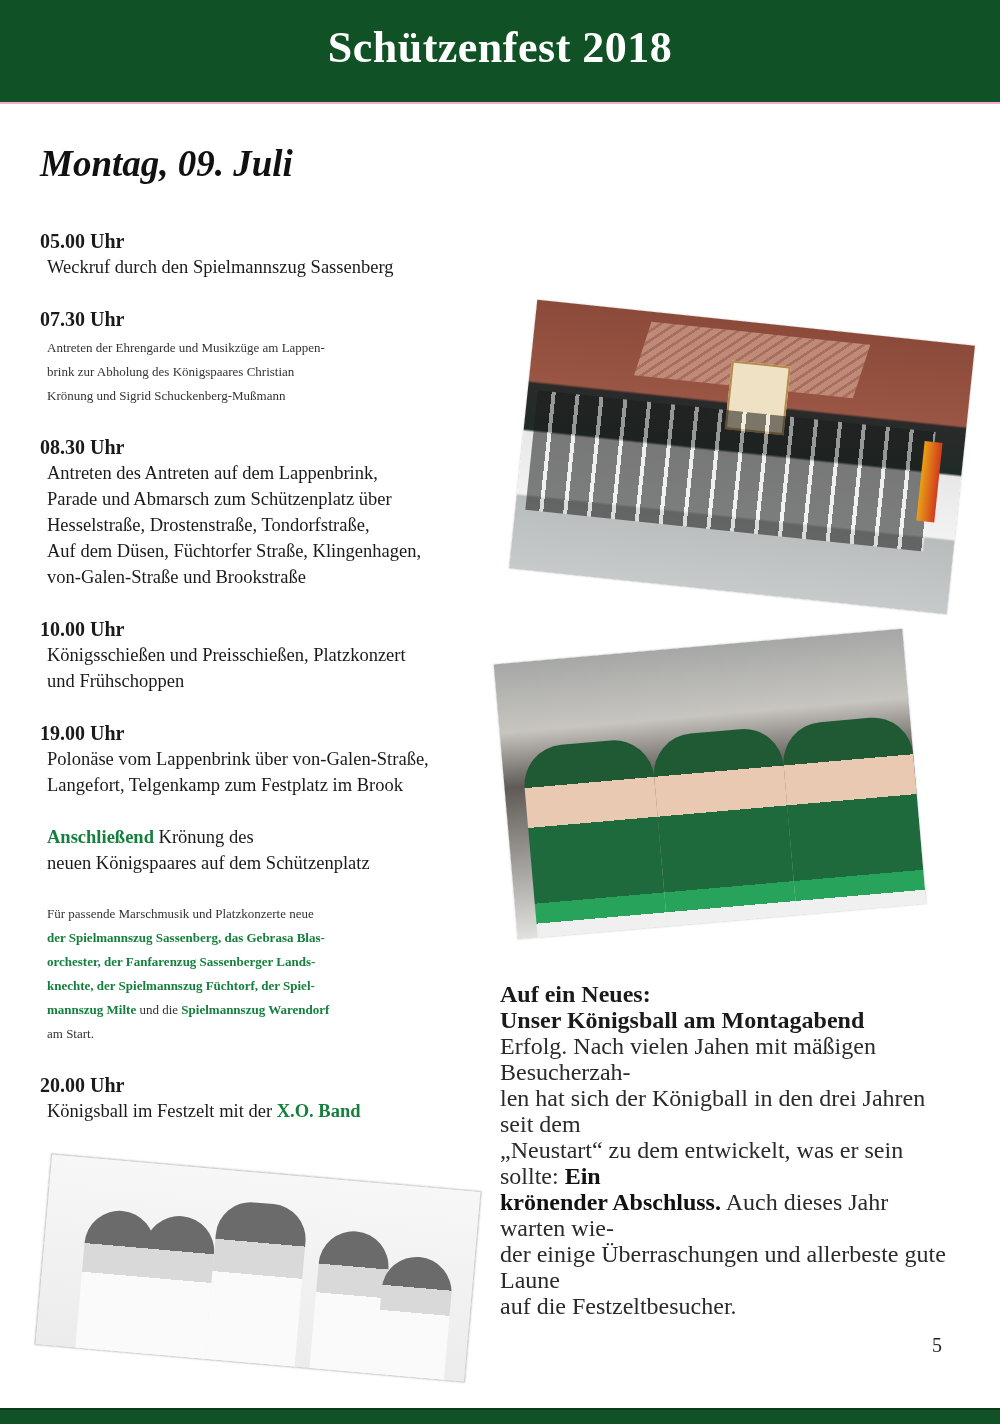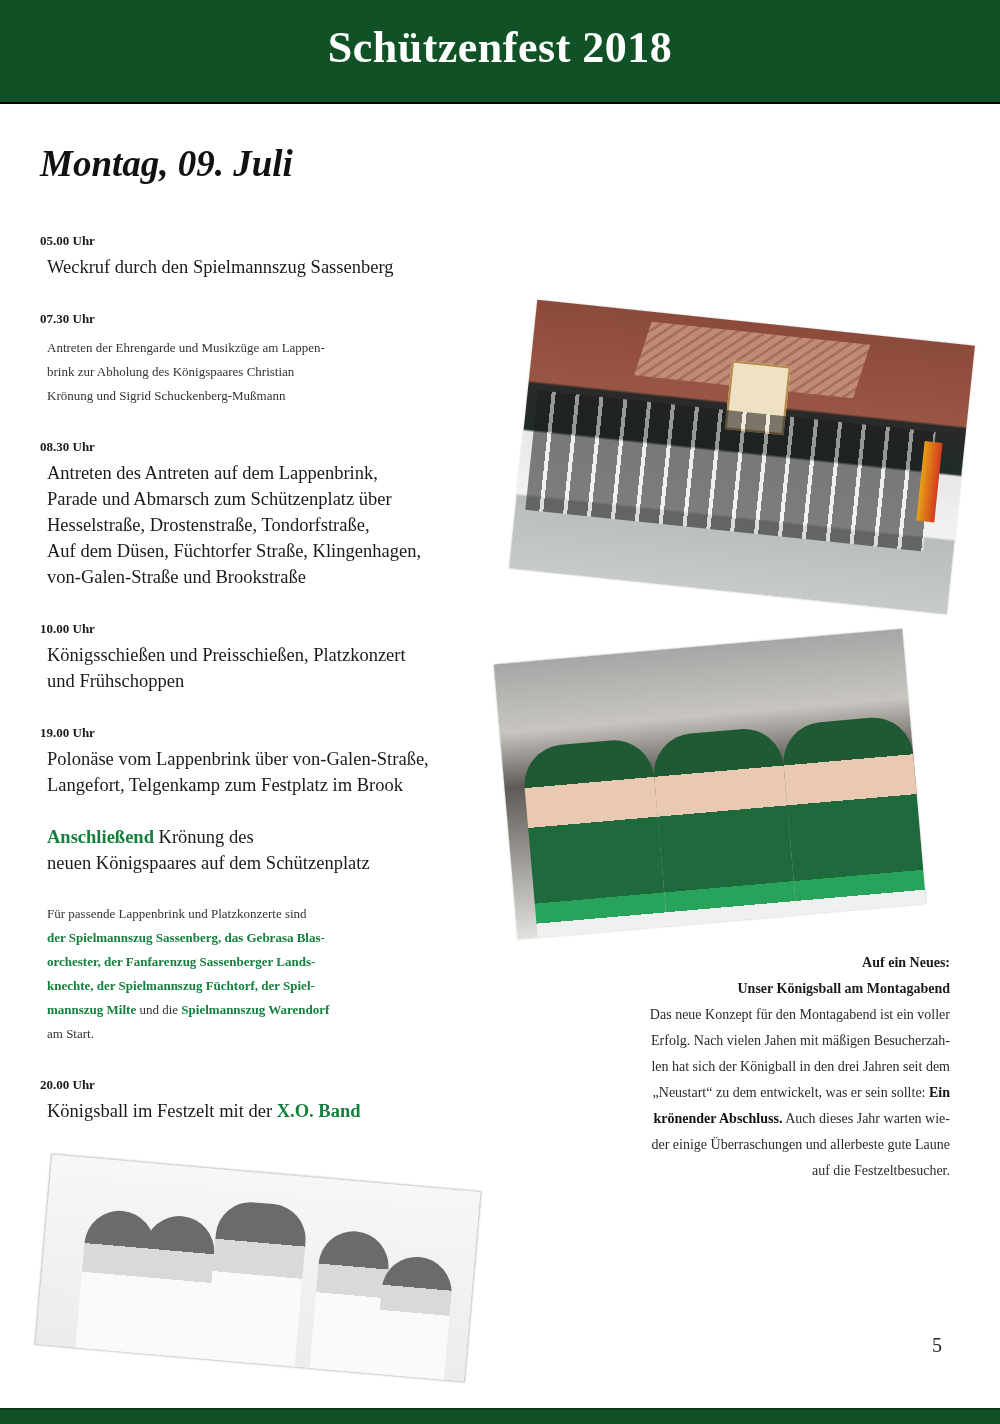--- a/index.html
+++ b/index.html
@@ -2,46 +2,46 @@
 <html><head>
 <meta charset="utf-8">
 <style>
   html, body { margin: 0; padding: 0; }
   body {
     width: 1000px; height: 1424px; position: relative; overflow: hidden;
     background: #ffffff; font-family: "Liberation Serif", "DejaVu Serif", serif; color: #1a1a1a;
   }
   .header-band {
     position: absolute; left: 0; top: 0; width: 1000px; height: 102px;
-    background: #115126; border-bottom: 2px solid #000000;
+    background: #115126; border-bottom: 2px solid #f9a8d4;
     display: flex; align-items: center; justify-content: center;
   }
   .header-title {
     color: #ffffff; font-weight: bold; font-size: 44px; letter-spacing: 0.5px; margin-top: -8px;
   }
   .footer-band {
     position: absolute; left: 0; top: 1408px; width: 1000px; height: 16px;
     background: #115126; border-top: 2px solid #0b3a1b;
   }
   .page-number {
     position: absolute; left: 932px; top: 1334px; font-size: 20px; color: #222;
   }
   .day-title {
     position: absolute; left: 40px; top: 142px; font-size: 37px; font-weight: bold; color: #111; font-style: italic;
   }
   .left-col { position: absolute; left: 40px; top: 228px; width: 440px; }
   .block { margin: 0; }
-  .time { font-weight: bold; font-size: 13px; line-height: 26px; }
+  .time { font-weight: bold; font-size: 20px; line-height: 26px; }
   .desc { font-size: 18.5px; line-height: 26px; margin-left: 7px; }
   .desc.small { font-size: 13px; line-height: 24px; color: #333; }
   .desc b { font-weight: bold; color: #15803d; }
   .gap { height: 26px; }
   .right-text {
-    position: absolute; left: 500px; top: 950px; width: 450px;
-    font-size: 14px; line-height: 26px; text-align: right;
+    position: absolute; left: 500px; top: 981px; width: 450px;
+    font-size: 24px; line-height: 26px;
   }
   .right-text .head { font-weight: bold; }
   .right-text .body { color: #2a2a2a; }
   .right-text b { color: #111; }
 
   .photo { position: absolute; overflow: hidden; box-shadow: 0 0 2px rgba(0,0,0,0.25); }
   .photo-parade {
     left: 522px; top: 322px; width: 440px; height: 270px; transform: rotate(6deg); transform-origin: center;
     background: linear-gradient(180deg, #8c4a3a 0%, #9a5644 30%, #2a2a2a 31%, #1f2b26 48%, #e8e8e8 49%, #f2f2f2 72%, #b9bcbc 73%, #c7caca 100%);
   }
@@ -127,21 +127,21 @@
   </div>
   <div class="gap"></div>
   <div class="block">
     <div class="desc">
       <b>Anschließend</b><span> Krönung des</span>
     </div>
     <div class="desc">neuen Königspaares auf dem Schützenplatz</div>
   </div>
   <div class="gap"></div>
   <div class="block">
-    <div class="desc small">Für passende Lappenbrink und Platzkonzerte sind</div>
+    <div class="desc small">Für passende Marschmusik und Platzkonzerte neue</div>
     <div class="desc small"><b>der Spielmannszug Sassenberg, das Gebrasa Blas-</b></div>
     <div class="desc small"><b>orchester, der Fanfarenzug Sassenberger Lands-</b></div>
     <div class="desc small"><b>knechte, der Spielmannszug Füchtorf, der Spiel-</b></div>
     <div class="desc small"><b>mannszug Milte</b><span> und die </span><b>Spielmannszug Warendorf</b></div>
     <div class="desc small">am Start.</div>
   </div>
   <div class="gap"></div>
   <div class="block">
     <div class="time">20.00 Uhr</div>
     <div class="desc"><span>Königsball im Festzelt mit der </span><b>X.O. Band</b></div>
@@ -168,21 +168,20 @@
     <div class="person p2"></div>
     <div class="person p3"></div>
     <div class="person p4"></div>
     <div class="person p5"></div>
 
 </div>
 
 <div class="right-text">
   <div class="head">Auf ein Neues:</div>
   <div class="head">Unser Königsball am Montagabend</div>
-  <div class="body">Das neue Konzept für den Montagabend ist ein voller</div>
   <div class="body">Erfolg. Nach vielen Jahen mit mäßigen Besucherzah-</div>
   <div class="body">len hat sich der Königball in den drei Jahren seit dem</div>
   <div class="body"><span>„Neustart“ zu dem entwickelt, was er sein sollte: </span><b>Ein</b></div>
   <div class="body"><b>krönender Abschluss.</b><span> Auch dieses Jahr warten wie-</span></div>
   <div class="body">der einige Überraschungen und allerbeste gute Laune</div>
   <div class="body">auf die Festzeltbesucher.</div>
 </div>
 
 <div class="page-number">5</div>
 <div class="footer-band"></div>

